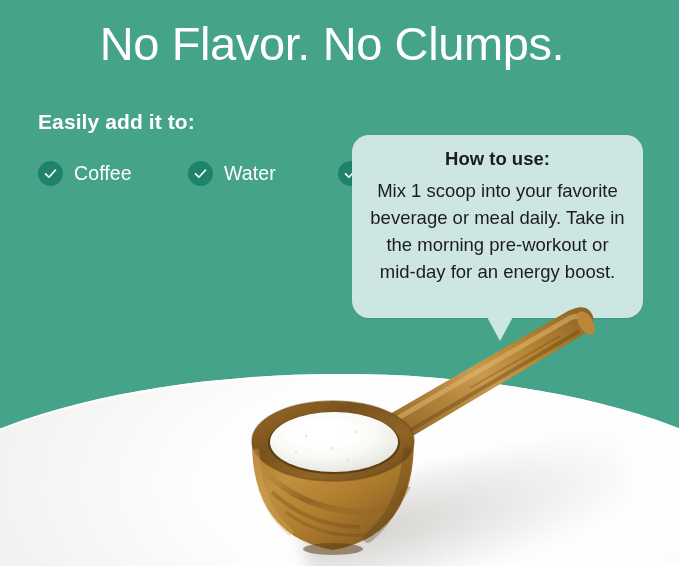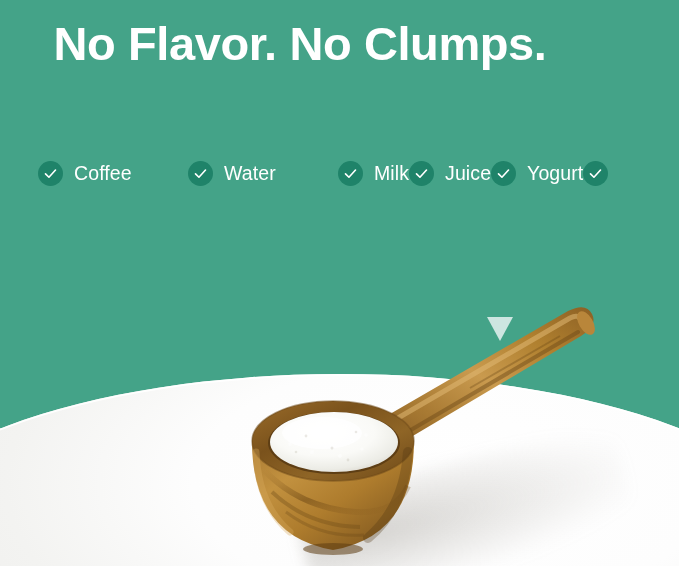--- a/index.html
+++ b/index.html
@@ -43,23 +43,24 @@
 
   
   .headline {
     position: absolute;
     left: 0;
     top: 16px;
     width: 600px;
     text-align: center;
     color: #ffffff;
     font-size: 47px;
-    font-weight: 700;
+    font-weight: 400;
     letter-spacing: -0.4px;
     white-space: nowrap;
+    padding-left: 32px;
   }
 
   
   .sub-heading {
     position: absolute;
     left: 38px;
     top: 110px;
     color: #ffffff;
     font-size: 21px;
     font-weight: bold;
@@ -144,20 +145,21 @@
 </style>
 </head>
 <body>
 
 <div id="stage">
 
   <div class="surface"></div>
 
   <div class="headline">No Flavor. No Clumps.</div>
 
+  <div class="sub-heading">Easily add it to:</div>
 
   <div class="check-grid">
 
     <div class="check-item">
       <span class="check-circle">
         <svg width="15" height="15" viewBox="0 0 24 24" fill="none" stroke="#ffffff" stroke-width="2.6" stroke-linecap="round" stroke-linejoin="round">
             <polyline points="4,12.5 9.5,18 20,6.5"></polyline>
           </svg>
       </span>
       <span class="check-label">Coffee</span>
@@ -204,20 +206,24 @@
       <span class="check-circle">
         <svg width="15" height="15" viewBox="0 0 24 24" fill="none" stroke="#ffffff" stroke-width="2.6" stroke-linecap="round" stroke-linejoin="round">
             <polyline points="4,12.5 9.5,18 20,6.5"></polyline>
           </svg>
       </span>
 
     </div>
 
   </div>
 
+  <div class="callout">
+    <div class="callout-title">How to use:</div>
+    <div class="callout-body">Mix 1 scoop into your favorite beverage or meal daily. Take in the morning pre-workout or mid-day for an energy boost.</div>
+  </div>
   <div class="callout-tail"></div>
 
   <div class="surface-shadow"></div>
 
   <svg class="scoop" viewBox="0 0 679 566">
     <defs>
       <linearGradient id="handleGrad" x1="0" y1="1" x2="1" y2="0">
         <stop offset="0%" stop-color="#8a5f25"></stop>
         <stop offset="22%" stop-color="#a87a33"></stop>
         <stop offset="48%" stop-color="#c99a4e"></stop>

